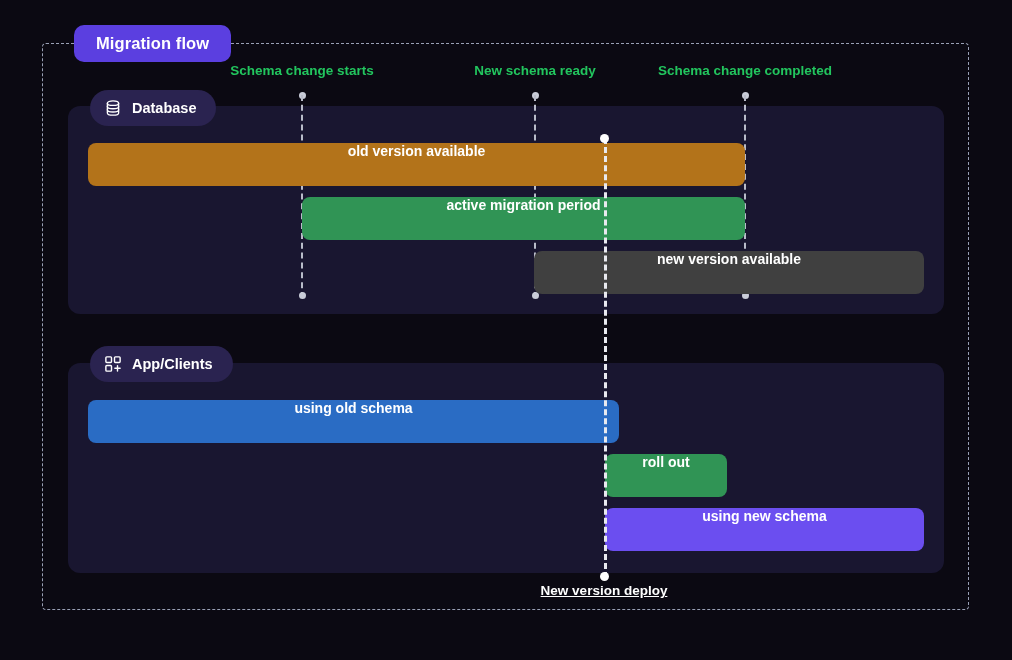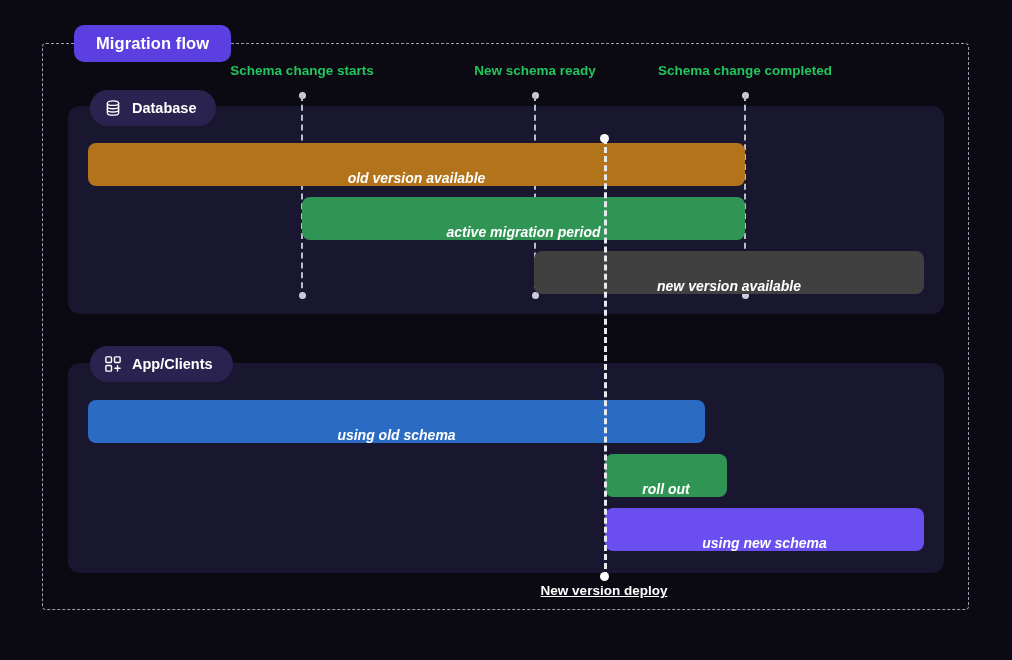--- a/index.html
+++ b/index.html
@@ -161,28 +161,27 @@
     z-index: 31;
     text-decoration: underline;
   }
 
   
   .bar {
     position: absolute;
     height: 43px;
     border-radius: 8px;
     display: flex;
-    align-items: flex-end;
+    align-items: flex-start;
     justify-content: center;
     color: #ffffff;
     font-size: 14px;
     font-weight: bold;
     z-index: 20;
     overflow: hidden;
-    font-style: italic;
   }
   .bar span { position: relative; z-index: 2; }
 </style>
 </head>
 <body>
 
 <div class="stage">
 
   <div class="diagram-frame"></div>
 
@@ -241,21 +240,21 @@
   <div class="bar" style="left:88px; top:143px; width:657px; background:#b3731a">
     <span>old version available</span>
   </div>
   <div class="bar" style="left:302px; top:197px; width:443px; background:#309455">
     <span>active migration period</span>
   </div>
   <div class="bar" style="left:534px; top:251px; width:390px; background:#404040">
     <span>new version available</span>
   </div>
 
-  <div class="bar" style="left:88px; top:400px; width:617px; background:#2a6cc4">
+  <div class="bar" style="left:88px; top:400px; width:531px; background:#2a6cc4">
     <span>using old schema</span>
   </div>
   <div class="bar" style="left:605px; top:454px; width:122px; background:#309455">
     <span>roll out</span>
   </div>
   <div class="bar" style="left:605px; top:508px; width:319px; background:#6b4ef0">
     <span>using new schema</span>
   </div>
 
   <div class="deploy-dot-top" style="left:604px"></div>

